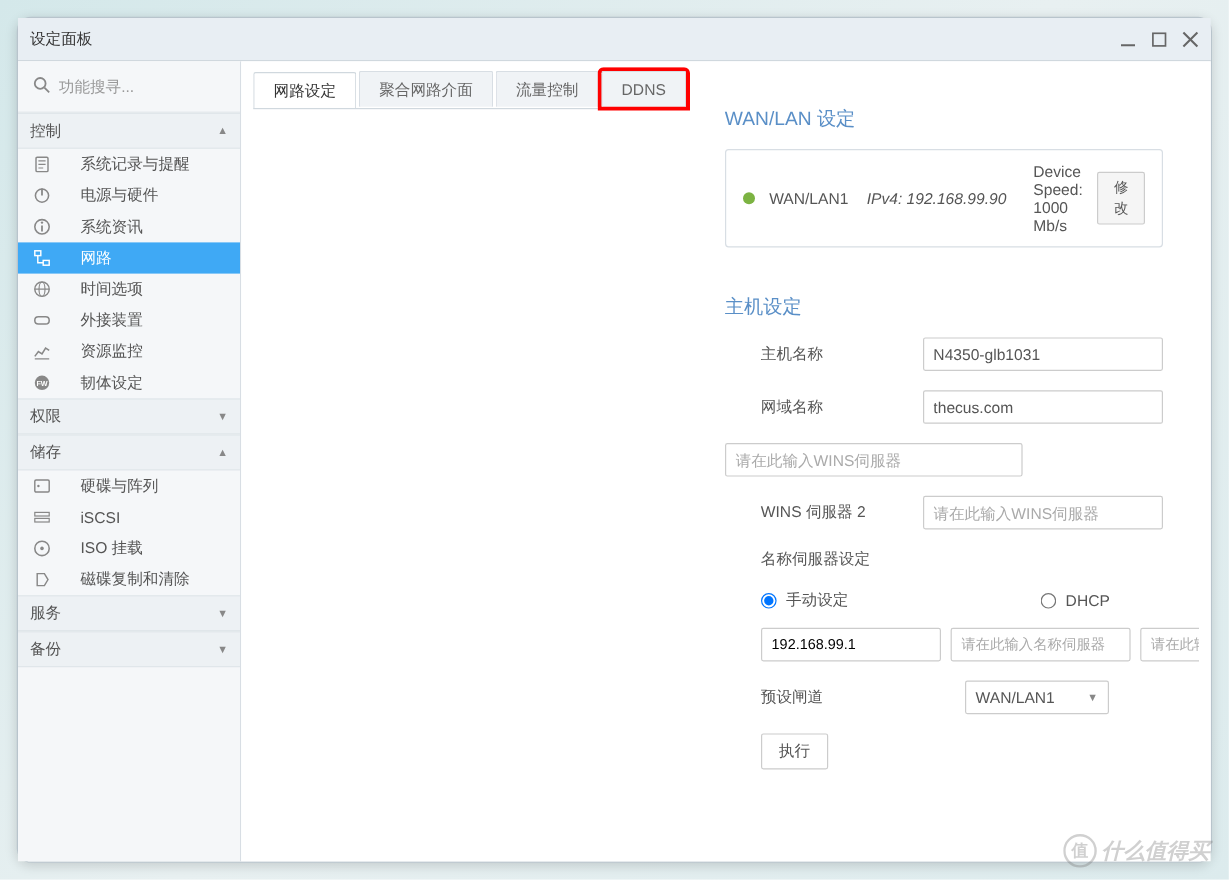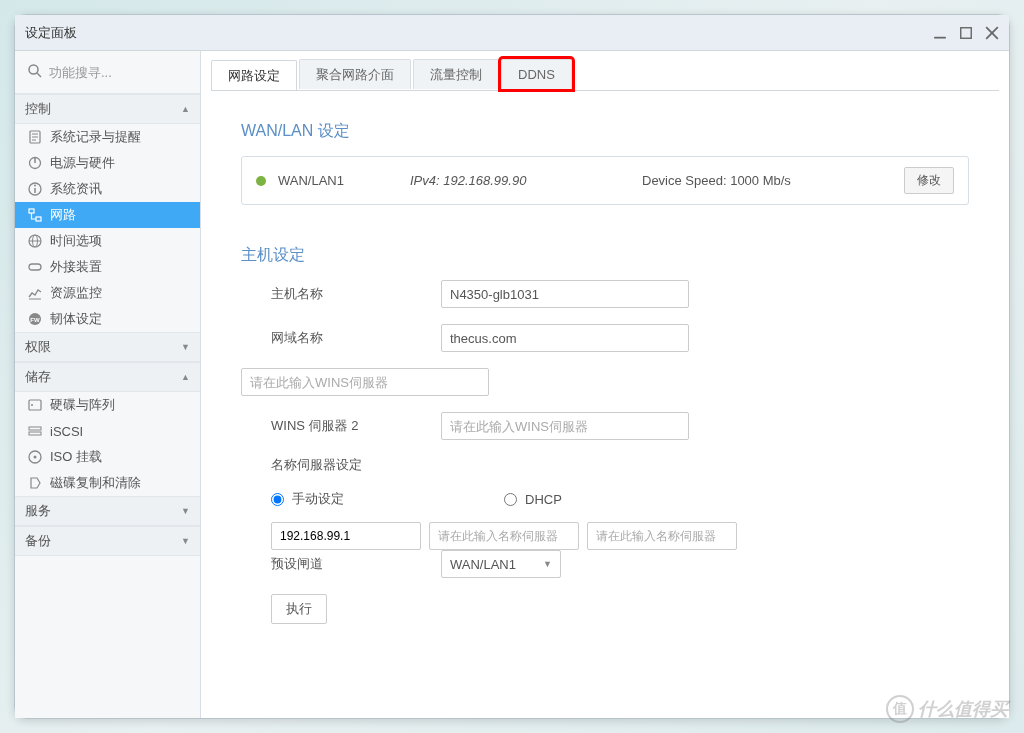--- a/index.html
+++ b/index.html
@@ -17,25 +17,25 @@
     .sidebar { width: 186px; background: #f5f7f9; border-right: 1px solid #d8dee4; display: flex; flex-direction: column; overflow-y: auto; }
     .search-box { padding: 8px; border-bottom: 1px solid #e0e6ea; }
     .search-input-wrap { position: relative; }
     .search-input { width: 100%; height: 26px; border: none; background: transparent; padding: 0 6px 0 26px; font-size: 13px; color: #333; outline: none; }
     .search-input::placeholder { color: #999; }
     .search-icon { position: absolute; left: 4px; top: 4px; width: 16px; height: 16px; color: #888; }
     
     .section-header { height: 30px; background: #edf1f4; border-top: 1px solid #e0e6ea; border-bottom: 1px solid #e0e6ea; display: flex; align-items: center; padding: 0 10px; font-size: 13px; color: #555; cursor: pointer; justify-content: space-between; }
     .section-header .chevron { font-size: 9px; color: #888; }
     
-    .sidebar-item { height: 26px; display: flex; align-items: center; padding: 0 10px 0 12px; font-size: 13px; color: #555; cursor: pointer; gap: 7px; }
+    .sidebar-item { height: 26px; display: flex; align-items: center; padding: 0 10px 0 12px; font-size: 13px; color: #555; cursor: pointer; gap: 24px; }
     .sidebar-item.active { background: #3fa9f5; color: #fff; }
     .sidebar-item .icon { width: 16px; height: 16px; display: flex; align-items: center; justify-content: center; flex-shrink: 0; }
     
-    .main-panel { flex: 1; background: #fff; display: flex; flex-direction: column; padding: 8px 10px 10px 10px; }
+    .main-panel { flex: 1; background: #fff; display: flex; flex-direction: row; padding: 8px 10px 10px 10px; }
     
     .tabs { display: flex; border-bottom: 1px solid #d0d8de; height: 32px; }
     .tab { padding: 0 16px; height: 30px; display: flex; align-items: center; font-size: 13px; color: #666; cursor: pointer; border: 1px solid transparent; border-bottom: none; background: #f0f3f6; margin-right: 2px; border-radius: 2px 2px 0 0; border-color: #d8dee4; }
     .tab.active { background: #fff; border-color: #d0d8de; color: #333; position: relative; top: 1px; }
     .tab.highlighted { box-shadow: 0 0 0 3px #ff0000; position: relative; z-index: 2; }
     
     .content { flex: 1; padding: 30px 30px 10px 30px; overflow-y: auto; }
     
     .section-title { font-size: 16px; color: #5a8fc7; margin-bottom: 14px; font-weight: normal; }
     
@@ -48,21 +48,21 @@
     
     .form-row { display: flex; align-items: center; margin-bottom: 16px; }
     .form-label { width: 200px; font-size: 13px; color: #555; padding-left: 30px; }
     .form-input { width: 248px; height: 28px; border: 1px solid #ccc; border-radius: 2px; padding: 0 8px; font-size: 13px; color: #555; }
     .form-input::placeholder { color: #aaa; }
     
     .radio-row { display: flex; align-items: center; margin-bottom: 14px; padding-left: 30px; gap: 10px; }
     .radio-group { display: flex; align-items: center; gap: 8px; font-size: 13px; color: #555; }
     .radio-group.second { margin-left: 150px; }
     
-    .triple-input-row { display: flex; gap: 8px; padding-left: 30px; }
+    .triple-input-row { display: flex; gap: 8px; padding-left: 30px; margin-bottom: 16px; }
     .triple-input-row input { width: 150px; height: 28px; border: 1px solid #ccc; border-radius: 2px; padding: 0 8px; font-size: 12px; }
     .triple-input-row input::placeholder { color: #aaa; }
     
     .select-box { width: 120px; height: 28px; border: 1px solid #ccc; border-radius: 2px; display: flex; align-items: center; padding: 0 8px; font-size: 13px; color: #555; cursor: pointer; justify-content: space-between; background: #fff; }
     .select-box .chev { font-size: 9px; color: #888; }
     
     .execute-btn { padding: 5px 14px; font-size: 13px; border: 1px solid #ccc; background: #fff; border-radius: 2px; cursor: pointer; color: #555; margin-left: 30px; }
     
     .watermark { position: absolute; bottom: 10px; right: 16px; font-size: 18px; color: rgba(120,120,120,0.35); font-style: italic; font-weight: bold; display: flex; align-items: center; gap: 4px; }
     .watermark-icon { width: 28px; height: 28px; border: 2px solid rgba(120,120,120,0.35); border-radius: 50%; display: flex; align-items: center; justify-content: center; font-size: 14px; font-style: normal; }

